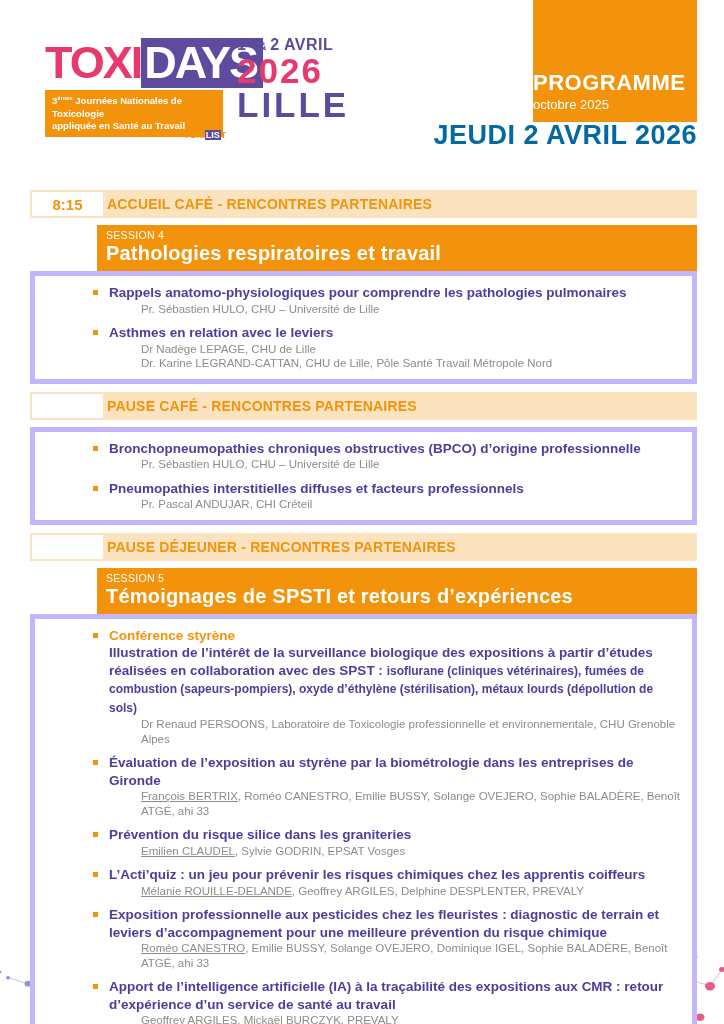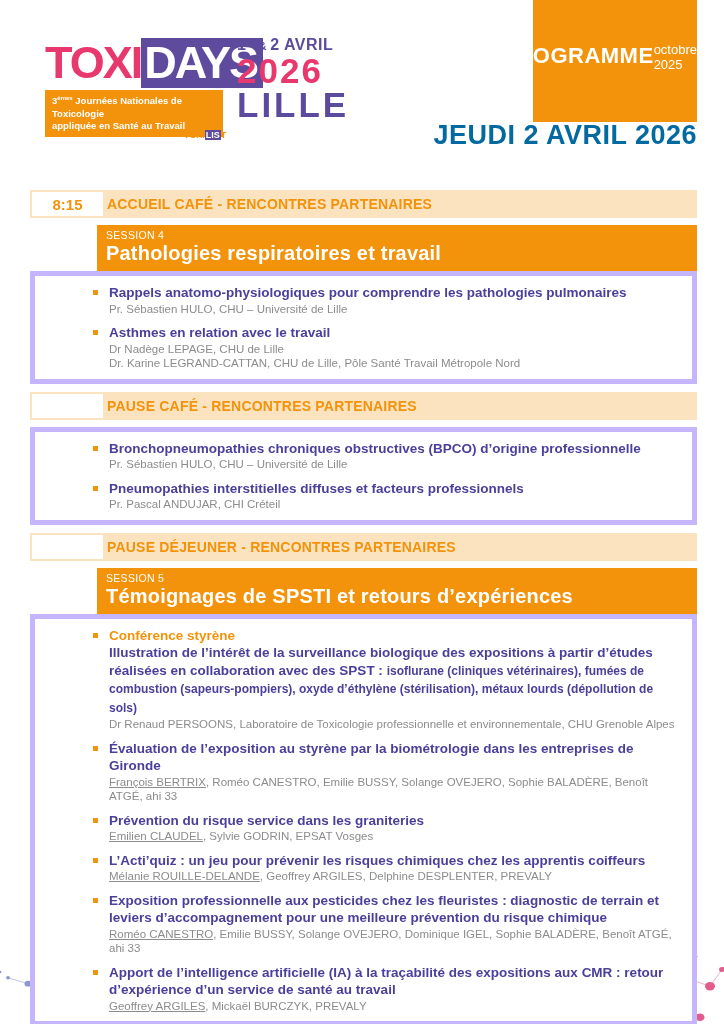--- a/index.html
+++ b/index.html
@@ -30,21 +30,21 @@
   .event-brand { color:#F2930B; font-size:9px; font-weight:bold; line-height:10px; }
   .event-brand .mid { background:#5F4B9E; color:#fff; padding:0 1px; }
   .date-block { position:absolute; left:237px; top:36px; color:#5C4B9D; }
   .date-line1 { font-size:16px; font-weight:bold; letter-spacing:0.5px; }
   .date-line1 sup { font-size:9px; }
   .date-line1 .amp { font-size:10px; }
   .date-year { color:#E8396E; font-size:35px; font-weight:bold; letter-spacing:2px; line-height:34px; }
   .date-city { color:#5C4B9D; font-size:35px; font-weight:bold; letter-spacing:3px; line-height:34px; }
   .badge {
     position:absolute; left:533px; top:0; width:164px; height:122px; background:#F2930B;
-    display:flex; justify-content:flex-end; align-items:center;
+    display:flex; flex-direction:column; justify-content:flex-end; align-items:flex-start;
     padding-bottom:10px; color:#fff;
   }
   .badge-title { font-size:22px; letter-spacing:0.5px; font-weight:bold; }
   .badge-sub { font-size:13px; margin-top:1px; }
   .day-title {
     position:absolute; right:27px; top:120px; color:#0369a1;
     font-size:27px; font-weight:bold; letter-spacing:0.5px;
   }
   
   .schedule { position:absolute; left:30px; top:190px; width:667px; z-index:1; }
@@ -64,21 +64,21 @@
   .content-box { border:5px solid #c4b5fd; padding:8px 8px 8px 74px; background:#fff; }
   .content-box.gap-after { margin-bottom:8px; }
   .item { position:relative; margin-bottom:8px; }
   .item:last-child { margin-bottom:0; }
   .item::before {
     content:""; position:absolute; left:-16px; top:6px; width:5px; height:5px; background:#F2930B;
   }
   .item-tag { color:#F2930B; font-weight:bold; font-size:13.5px; line-height:17.5px; }
   .item-title { color:#4A3F9B; font-weight:bold; font-size:13.5px; line-height:17.5px; }
   .item-title .t-small { font-size:12px; }
-  .speaker { color:#8C8C8C; font-size:11.5px; line-height:14.5px; }
+  .speaker { color:#8C8C8C; font-size:11.5px; line-height:14.5px;margin-left:32px; }
   .speaker .u { text-decoration:underline; }
   .row-end { position:relative; height:32px; background:#F2930B; margin-top:3px; }
   .row-end .time-box { height:28px; font-size:16px; }
   .end-label {
     position:absolute; left:82px; top:0; height:32px; line-height:33px;
     color:#ffffff; font-weight:bold; font-size:20px; letter-spacing:0.3px;
   }
   
   .molecules { position:absolute; left:0; bottom:0; width:724px; height:84px; z-index:0; }
 </style>
@@ -121,21 +121,21 @@
     <div class="session-label">SESSION 4</div>
     <div class="session-title">Pathologies respiratoires et travail</div>
   </div>
 
   <div class="content-box gap-after">
     <div class="item">
       <div class="item-title">Rappels anatomo-physiologiques pour comprendre les pathologies pulmonaires</div>
       <div class="speaker"><span class="u"></span><span>Pr. Sébastien HULO, CHU – Université de Lille</span></div>
     </div>
     <div class="item">
-      <div class="item-title">Asthmes en relation avec le travail</div>
+      <div class="item-title">Asthmes en relation avec le leviers</div>
       <div class="speaker"><span class="u"></span><span>Dr Nadège LEPAGE, CHU de Lille</span></div>
       <div class="speaker"><span class="u"></span><span>Dr. Karine LEGRAND-CATTAN, CHU de Lille, Pôle Santé Travail Métropole Nord</span></div>
     </div>
   </div>
 
   <div class="row-break">
     <div class="time-box"></div>
     <div class="break-label">PAUSE CAFÉ - RENCONTRES PARTENAIRES</div>
   </div>
 
@@ -164,21 +164,21 @@
     <div class="item">
       <div class="item-tag">Conférence styrène</div>
       <div class="item-title"><span>Illustration de l’intérêt de la surveillance biologique des expositions à partir d’études réalisées en collaboration avec des SPST : </span><span class="t-small">isoflurane (cliniques vétérinaires), fumées de combustion (sapeurs-pompiers), oxyde d’éthylène (stérilisation), métaux lourds (dépollution de sols)</span></div>
       <div class="speaker"><span class="u"></span><span>Dr Renaud PERSOONS, Laboratoire de Toxicologie professionnelle et environnementale, CHU Grenoble Alpes</span></div>
     </div>
     <div class="item">
       <div class="item-title">Évaluation de l’exposition au styrène par la biométrologie dans les entreprises de Gironde</div>
       <div class="speaker"><span class="u">François BERTRIX</span><span>, Roméo CANESTRO, Emilie BUSSY, Solange OVEJERO, Sophie BALADÈRE, Benoît ATGÉ, ahi 33</span></div>
     </div>
     <div class="item">
-      <div class="item-title">Prévention du risque service dans les graniteries</div>
+      <div class="item-title">Prévention du risque silice dans les graniteries</div>
       <div class="speaker"><span class="u">Emilien CLAUDEL</span><span>, Sylvie GODRIN, EPSAT Vosges</span></div>
     </div>
     <div class="item">
       <div class="item-title">L’Acti’quiz : un jeu pour prévenir les risques chimiques chez les apprentis coiffeurs</div>
       <div class="speaker"><span class="u">Mélanie ROUILLE-DELANDE</span><span>, Geoffrey ARGILES, Delphine DESPLENTER, PREVALY</span></div>
     </div>
     <div class="item">
       <div class="item-title">Exposition professionnelle aux pesticides chez les fleuristes : diagnostic de terrain et leviers d’accompagnement pour une meilleure prévention du risque chimique</div>
       <div class="speaker"><span class="u">Roméo CANESTRO</span><span>, Emilie BUSSY, Solange OVEJERO, Dominique IGEL, Sophie BALADÈRE, Benoît ATGÉ, ahi 33</span></div>
     </div>

